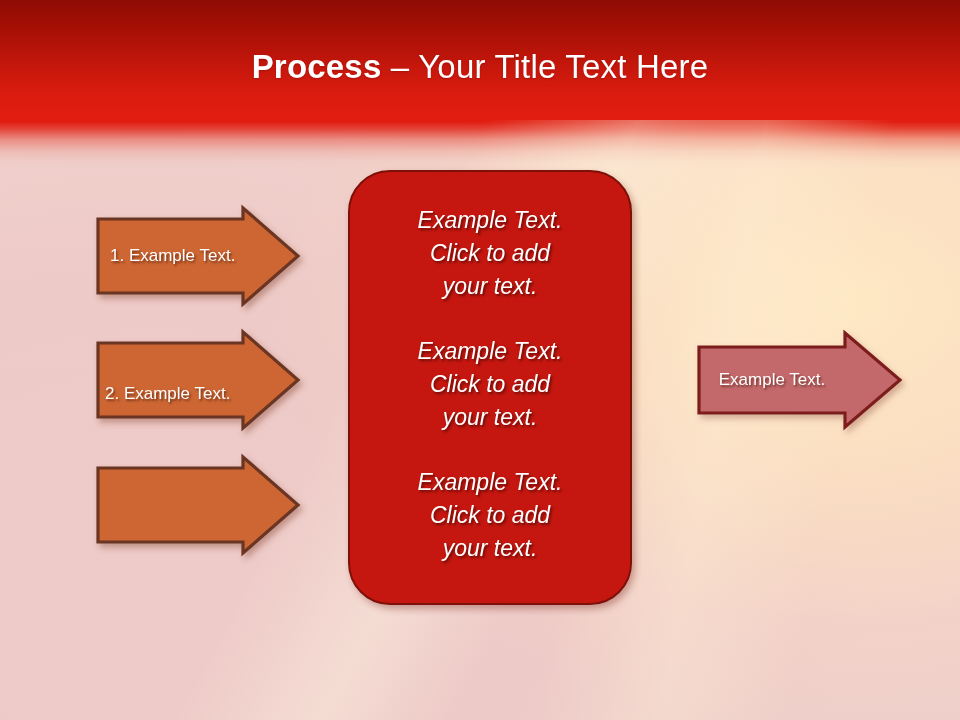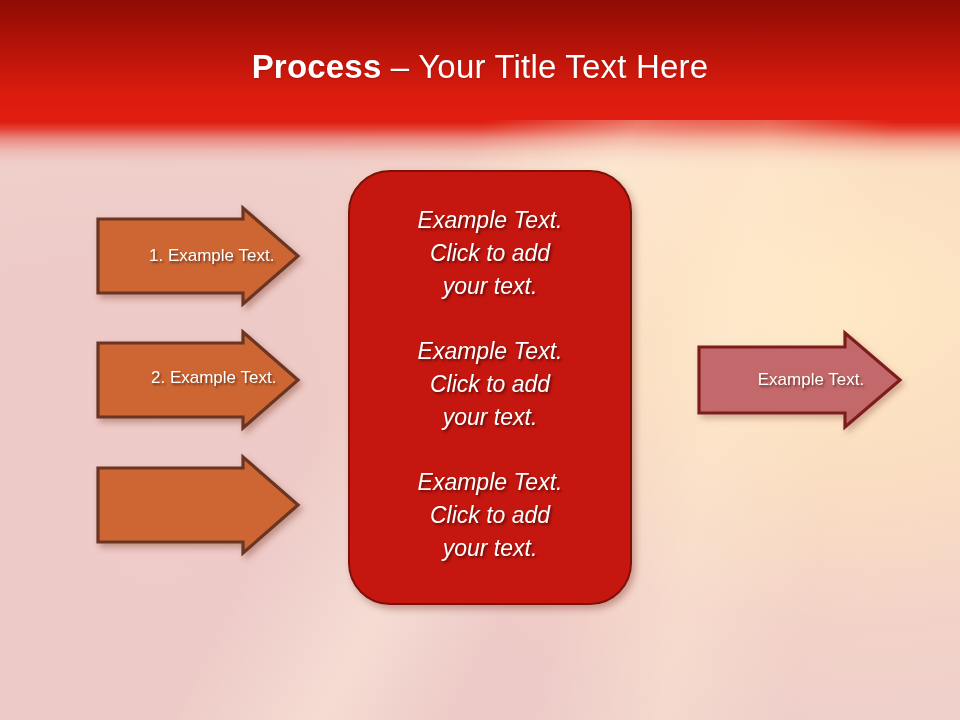--- a/index.html
+++ b/index.html
@@ -74,21 +74,20 @@
   .arrow svg { display: block; overflow: visible; }
   .arrow-label {
     position: absolute;
     display: flex;
     align-items: center;
     color: #ffffff;
     font-size: 17px;
     white-space: nowrap;
     text-shadow: 1.5px 1.5px 2.2px rgba(90,35,20,0.75);
     pointer-events: none;
-    margin-left: 39px;
   }
 
   
   .panel {
     position: absolute;
     left: 348px;
     top: 170px;
     width: 284px;
     height: 435px;
     background: #c51710;
@@ -147,21 +146,21 @@
   <div class="arrow" style="left:96px; top:330px; width:204px; height:100px;">
     <svg width="204" height="100" viewBox="0 0 204 100">
       <defs>
         <filter id="shadow-step-2" x="-30%" y="-30%" width="170%" height="170%">
           <feDropShadow dx="3" dy="4" stdDeviation="3" flood-color="#8a4a30" flood-opacity="0.45"></feDropShadow>
         </filter>
       </defs>
       <polygon points="2,13 147,13 147,2 202,50 147,98 147,87 2,87" fill="#cd6630" stroke="#6b3423" stroke-width="3.2" stroke-linejoin="miter" filter="url(#shadow-step-2)"></polygon>
     </svg>
   </div>
-  <div class="arrow-label" style="left:96px; top:328px; width:150px; height:100px; padding-left:16px;">
+  <div class="arrow-label" style="left:96px; top:344px; width:150px; height:100px; padding-left:9px;">
     <span>2. Example Text.</span>
   </div>
 
   <div class="arrow" style="left:96px; top:455px; width:204px; height:100px;">
     <svg width="204" height="100" viewBox="0 0 204 100">
       <defs>
         <filter id="shadow-step-3" x="-30%" y="-30%" width="170%" height="170%">
           <feDropShadow dx="3" dy="4" stdDeviation="3" flood-color="#8a4a30" flood-opacity="0.45"></feDropShadow>
         </filter>
       </defs>

